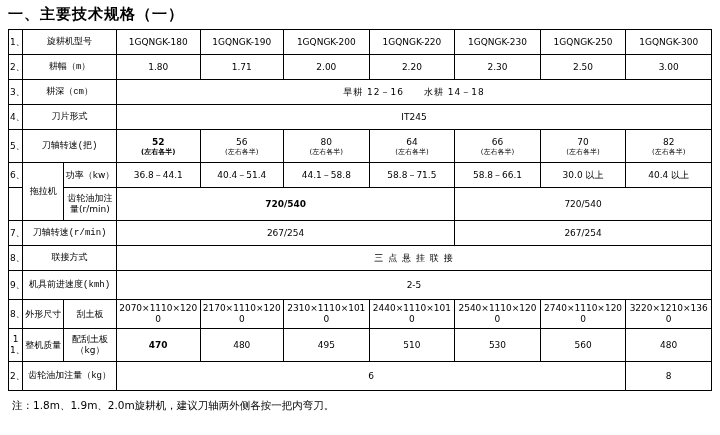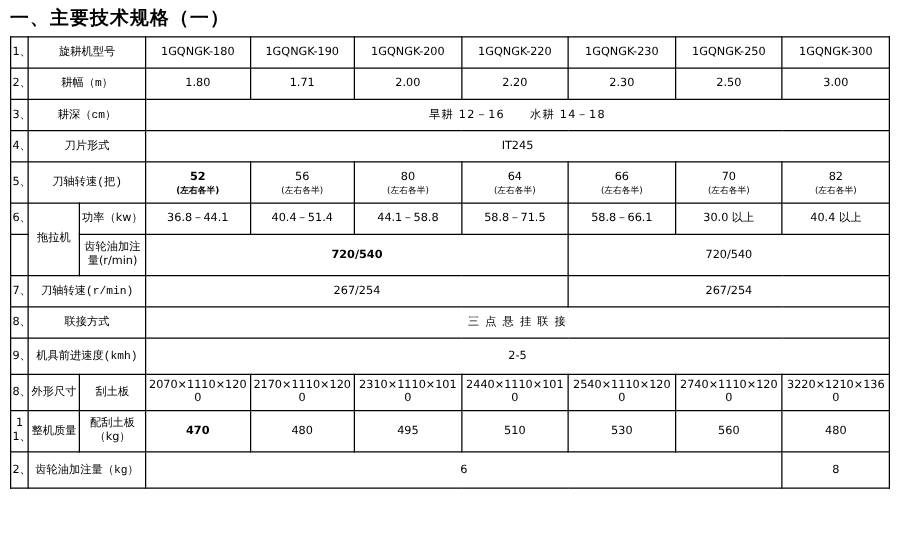--- a/index.html
+++ b/index.html
@@ -237,14 +237,15 @@
     <tr>
       <td class="rowno label-c">2、</td>
       <td class="label" colspan="2">齿轮油加注量（kg）</td>
       <td class="h26 big" colspan="6">6</td>
       <td class="big">8</td>
     </tr>
 
   </tbody>
     </table>
 
+  <div id="note">注：1.8m、1.9m、2.0m旋耕机，建议刀轴两外侧各按一把内弯刀。</div>
 
 </div>
 
 </body></html>

